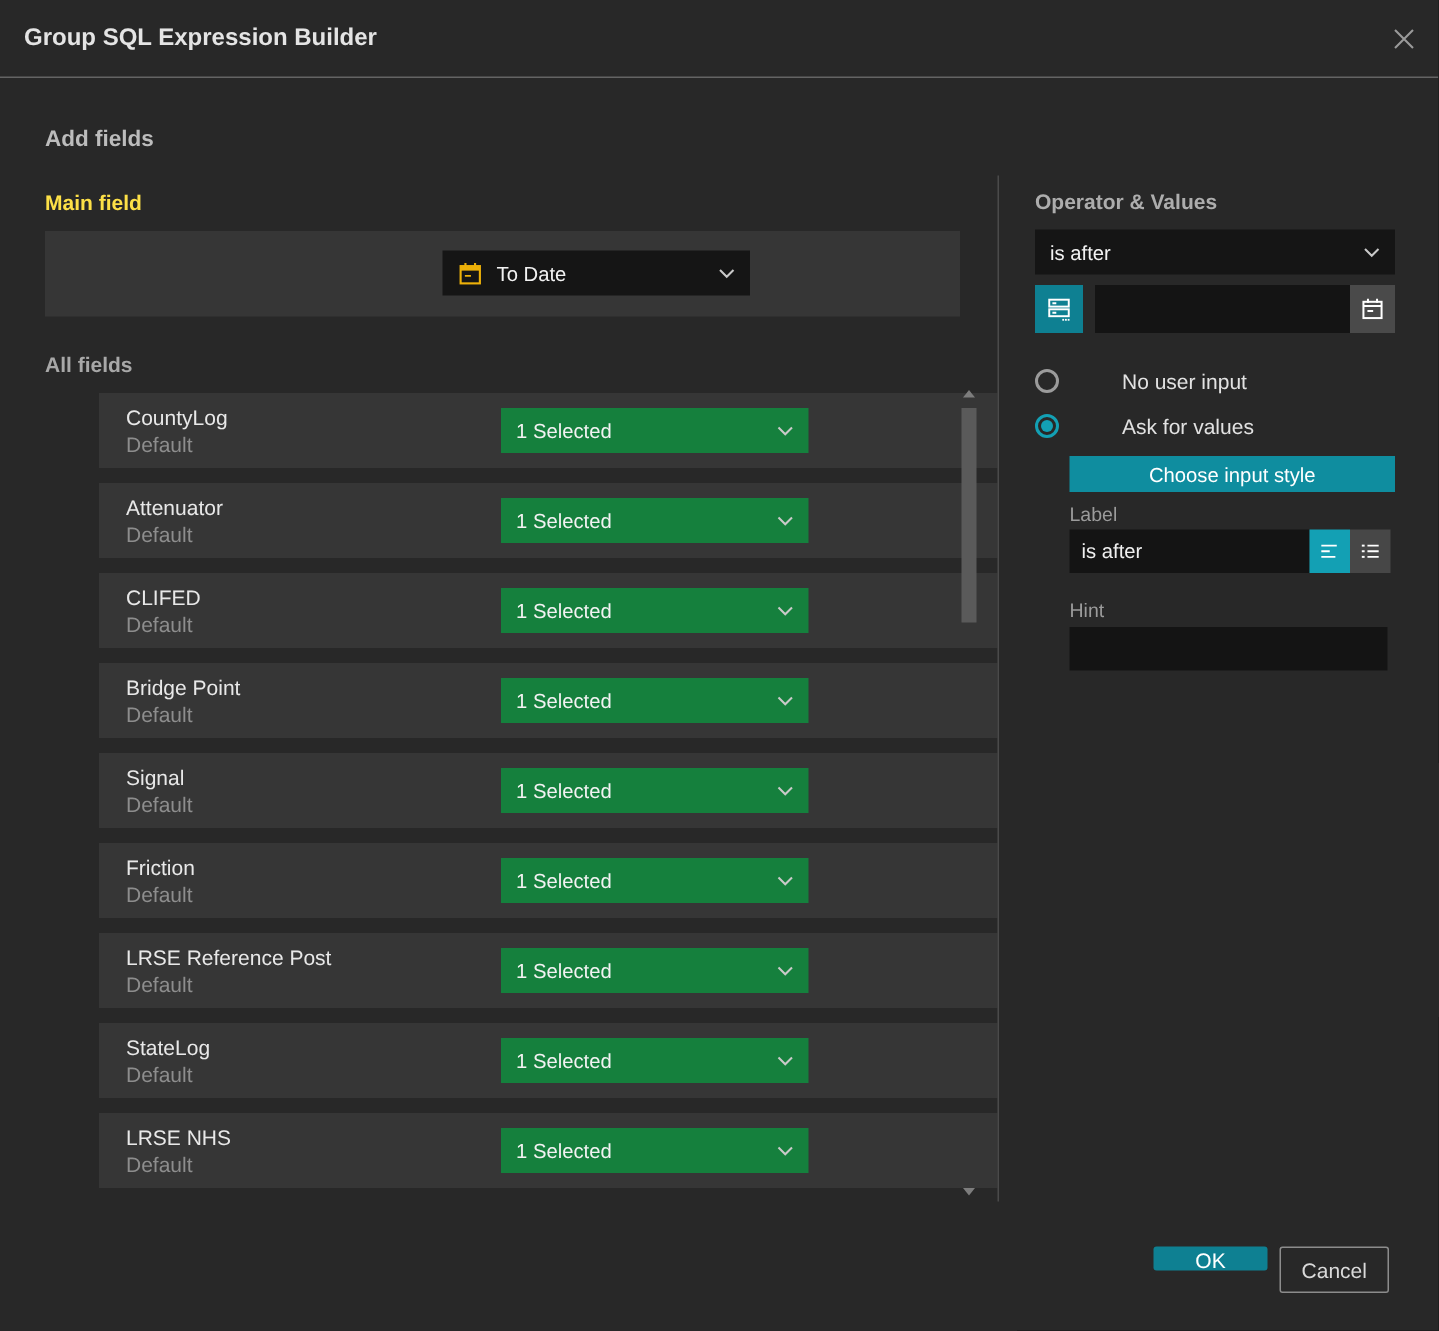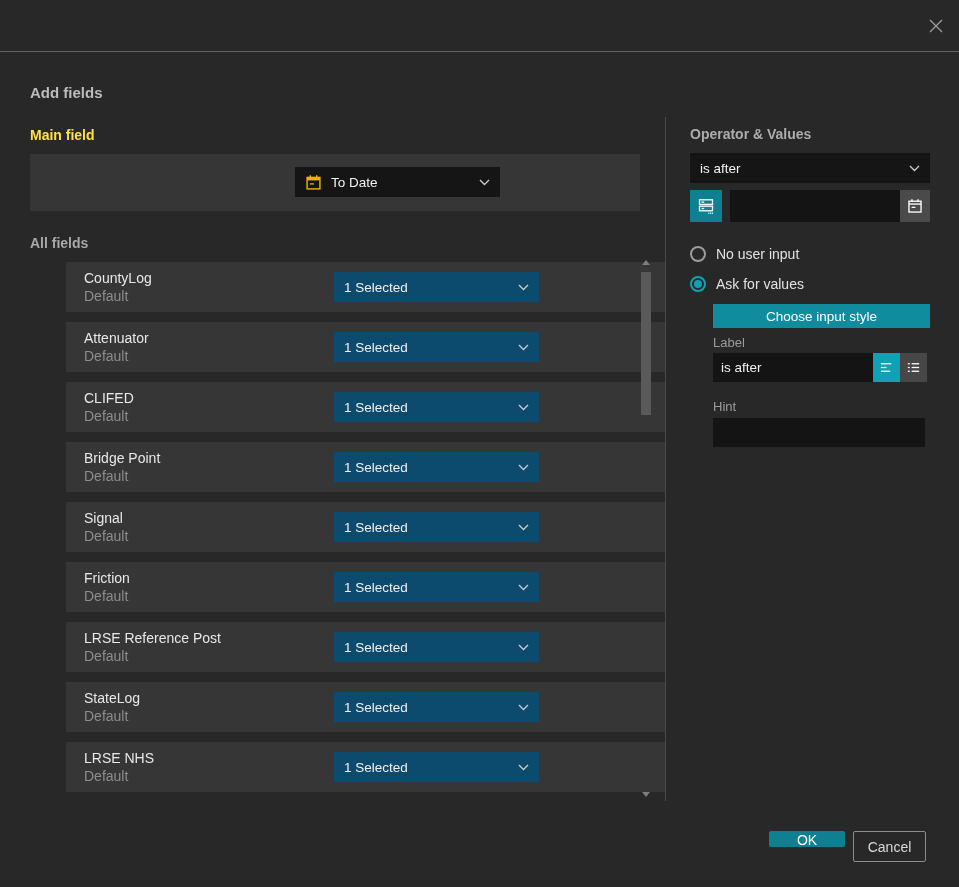--- a/index.html
+++ b/index.html
@@ -26,21 +26,21 @@
   .select .grow{flex:1;white-space:nowrap;overflow:hidden;}
   .sel-main1{position:absolute;left:12px;top:13px;width:240px;height:30px;}
   .sel-main2{position:absolute;left:265px;top:13px;width:205px;height:30px;}
   .sel-main2 .cal{margin-right:9px;display:flex;}
 
   
   .list{position:absolute;left:30px;top:262px;width:599px;margin-left:36px;}
   .row{position:relative;height:50px;margin-bottom:10px;background:var(--panel,#363636);}
   .row-name{position:absolute;left:18px;top:8px;font-size:14px;color:#e8e8e8;}
   .row-sub{position:absolute;left:18px;bottom:8px;font-size:14px;color:#8d8d8d;}
-  .row-select{position:absolute;left:268px;top:10px;width:205px;height:30px;background:#0c4a6e;}
+  .row-select{position:absolute;left:268px;top:10px;width:205px;height:30px;background:#15803d;}
 
   
   .sb-up{position:absolute;left:642px;top:260px;width:0;height:0;cursor:pointer;
     border-left:4px solid transparent;border-right:4px solid transparent;border-bottom:5px solid #7d7d7d;}
   .sb-thumb{position:absolute;left:641px;top:272px;width:10px;height:143px;background:#5a5a5a;cursor:pointer;}
   .sb-down{position:absolute;left:642px;top:792px;width:0;height:0;cursor:pointer;
     border-left:4px solid transparent;border-right:4px solid transparent;border-top:5px solid #7d7d7d;}
 
   
   .vdiv{position:absolute;left:665px;top:117px;width:1px;height:684px;background:#4a4a4a;}
@@ -53,21 +53,21 @@
   .btn-cal{position:absolute;left:900px;top:190px;width:30px;height:32px;background:#4a4a4a;border:none;
     display:flex;align-items:center;justify-content:center;cursor:pointer;padding:0;}
 
   .radio-row{position:absolute;left:690px;height:17px;display:flex;align-items:center;cursor:pointer;}
   .rr1{top:245px;} .rr2{top:275px;}
   .radio{width:16px;height:16px;border-radius:50%;box-sizing:border-box;margin-right:10px;position:relative;flex:none;}
   .radio.off{border:2px solid #9b9b9b;}
   .radio.on{border:2px solid var(--accent-bright,#13a0b4);}
   .radio.on::after{content:"";position:absolute;left:2px;top:2px;width:8px;height:8px;border-radius:50%;
     background:var(--accent-bright,#13a0b4);}
-  .radio-label{font-size:14px;color:#e2e2e2;}
+  .radio-label{font-size:14px;color:#e2e2e2;margin-left:32px;}
 
   .btn-choose{position:absolute;left:713px;top:304px;width:217px;height:24px;border:none;cursor:pointer;
     background:var(--accent-mid,#0f8d9f);color:#fff;font-size:13.5px;font-family:"Liberation Sans",sans-serif;}
   .lbl{position:absolute;font-size:13px;color:#9b9b9b;}
   .lbl-label{left:713px;top:335px;} .lbl-hint{left:713px;top:399px;}
   .inp-label{position:absolute;left:713px;top:353px;width:160px;height:29px;}
   .toggle{position:absolute;top:353px;width:27px;height:29px;border:none;padding:0;cursor:pointer;
     display:flex;align-items:center;justify-content:center;}
   .tg-align{left:873px;background:var(--accent-bright,#13a0b4);}
   .tg-list{left:900px;background:#474747;}
@@ -80,20 +80,21 @@
     background:transparent;border:1px solid #8c8c8c;border-radius:2px;color:#d9d9d9;font-size:14px;
     font-family:"Liberation Sans",sans-serif;}
   .chevron{display:flex;margin-left:8px;flex:none;}
 </style>
 </head>
 <body>
 
 <div class="dialog">
 
   <div class="titlebar">
+    <div class="title">Group SQL Expression Builder</div>
     <div class="close">
       <svg width="18" height="18" viewBox="0 0 18 18">
           <path d="M3 3l12 12M15 3L3 15" stroke="#9a9a9a" stroke-width="1.4" fill="none"></path>
         </svg>
     </div>
   </div>
 
   <div class="h-add">Add fields</div>
   <div class="h-main">Main field</div>
   <div class="h-all">All fields</div>

